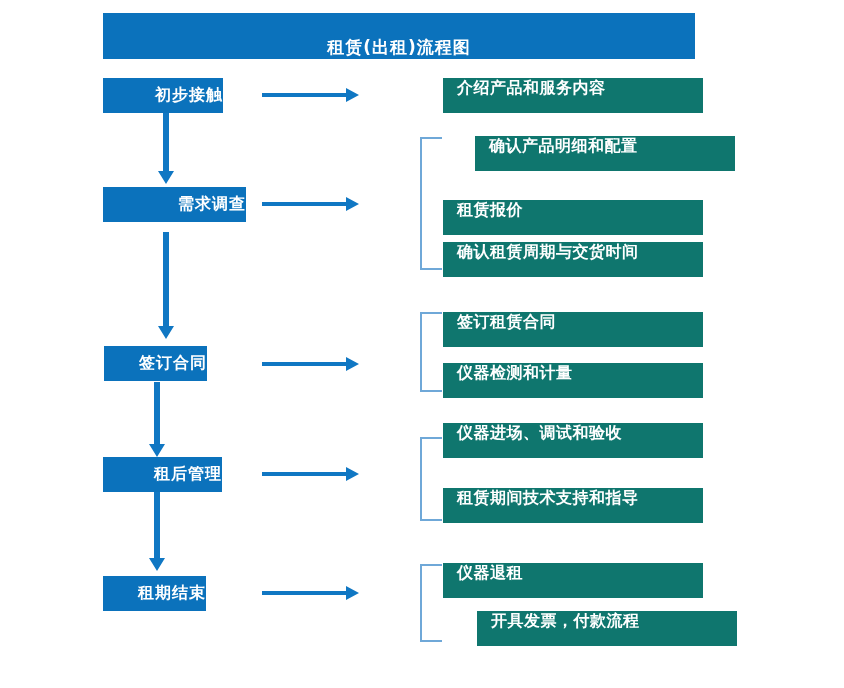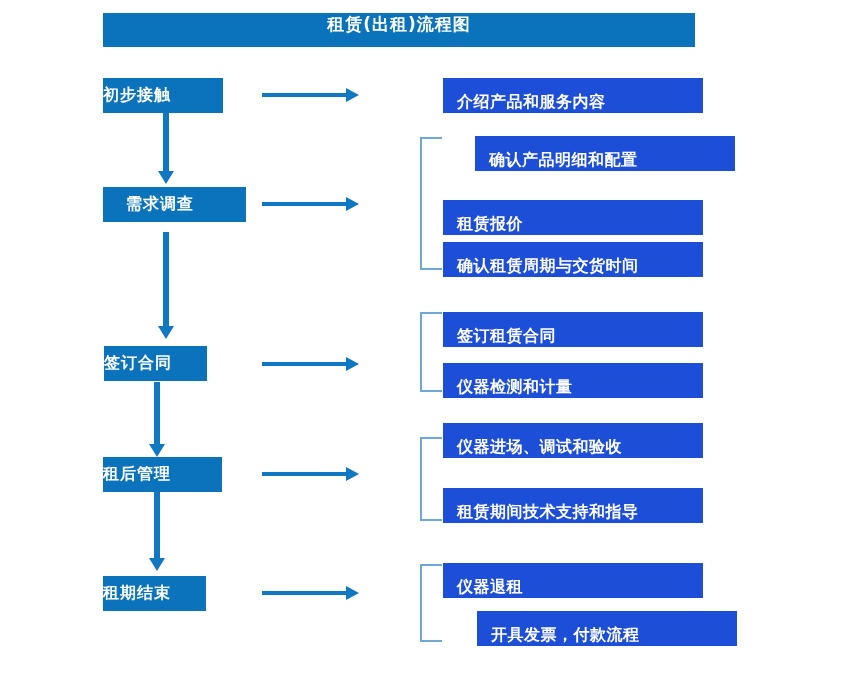--- a/index.html
+++ b/index.html
@@ -22,59 +22,59 @@
     width: 844px;
     height: 688px;
   }
 
   
   .title-banner {
     position: absolute;
     left: 103px;
     top: 13px;
     width: 592px;
-    height: 34px;
+    height: 46px;
     background: #0B72BC;
     display: flex;
-    align-items: flex-start;
+    align-items: flex-end;
     justify-content: center;
   }
   .title-banner .title-text {
     color: #ffffff;
     font-size: 17px;
     font-weight: bold;
     letter-spacing: 1px;
     white-space: nowrap;
   }
 
   
   .stage-box {
     position: absolute;
     background: #0B72BC;
     display: flex;
     align-items: center;
-    justify-content: flex-start;
+    justify-content: flex-end;
     height: 35px;
   }
   .stage-box .stage-text {
     color: #ffffff;
     font-size: 16px;
     font-weight: bold;
     letter-spacing: 1px;
     white-space: nowrap;
   }
 
   
   .detail-box {
     position: absolute;
     left: 443px;
-    background: #1d4ed8;
+    background: #0f766e;
     height: 35px;
     display: flex;
-    align-items: flex-end;
+    align-items: flex-start;
     width: 260px;
   }
   .detail-box .detail-text {
     color: #ffffff;
     font-size: 16px;
     font-weight: bold;
     letter-spacing: 0.5px;
     white-space: nowrap;
     padding-left: 14px;
   }

